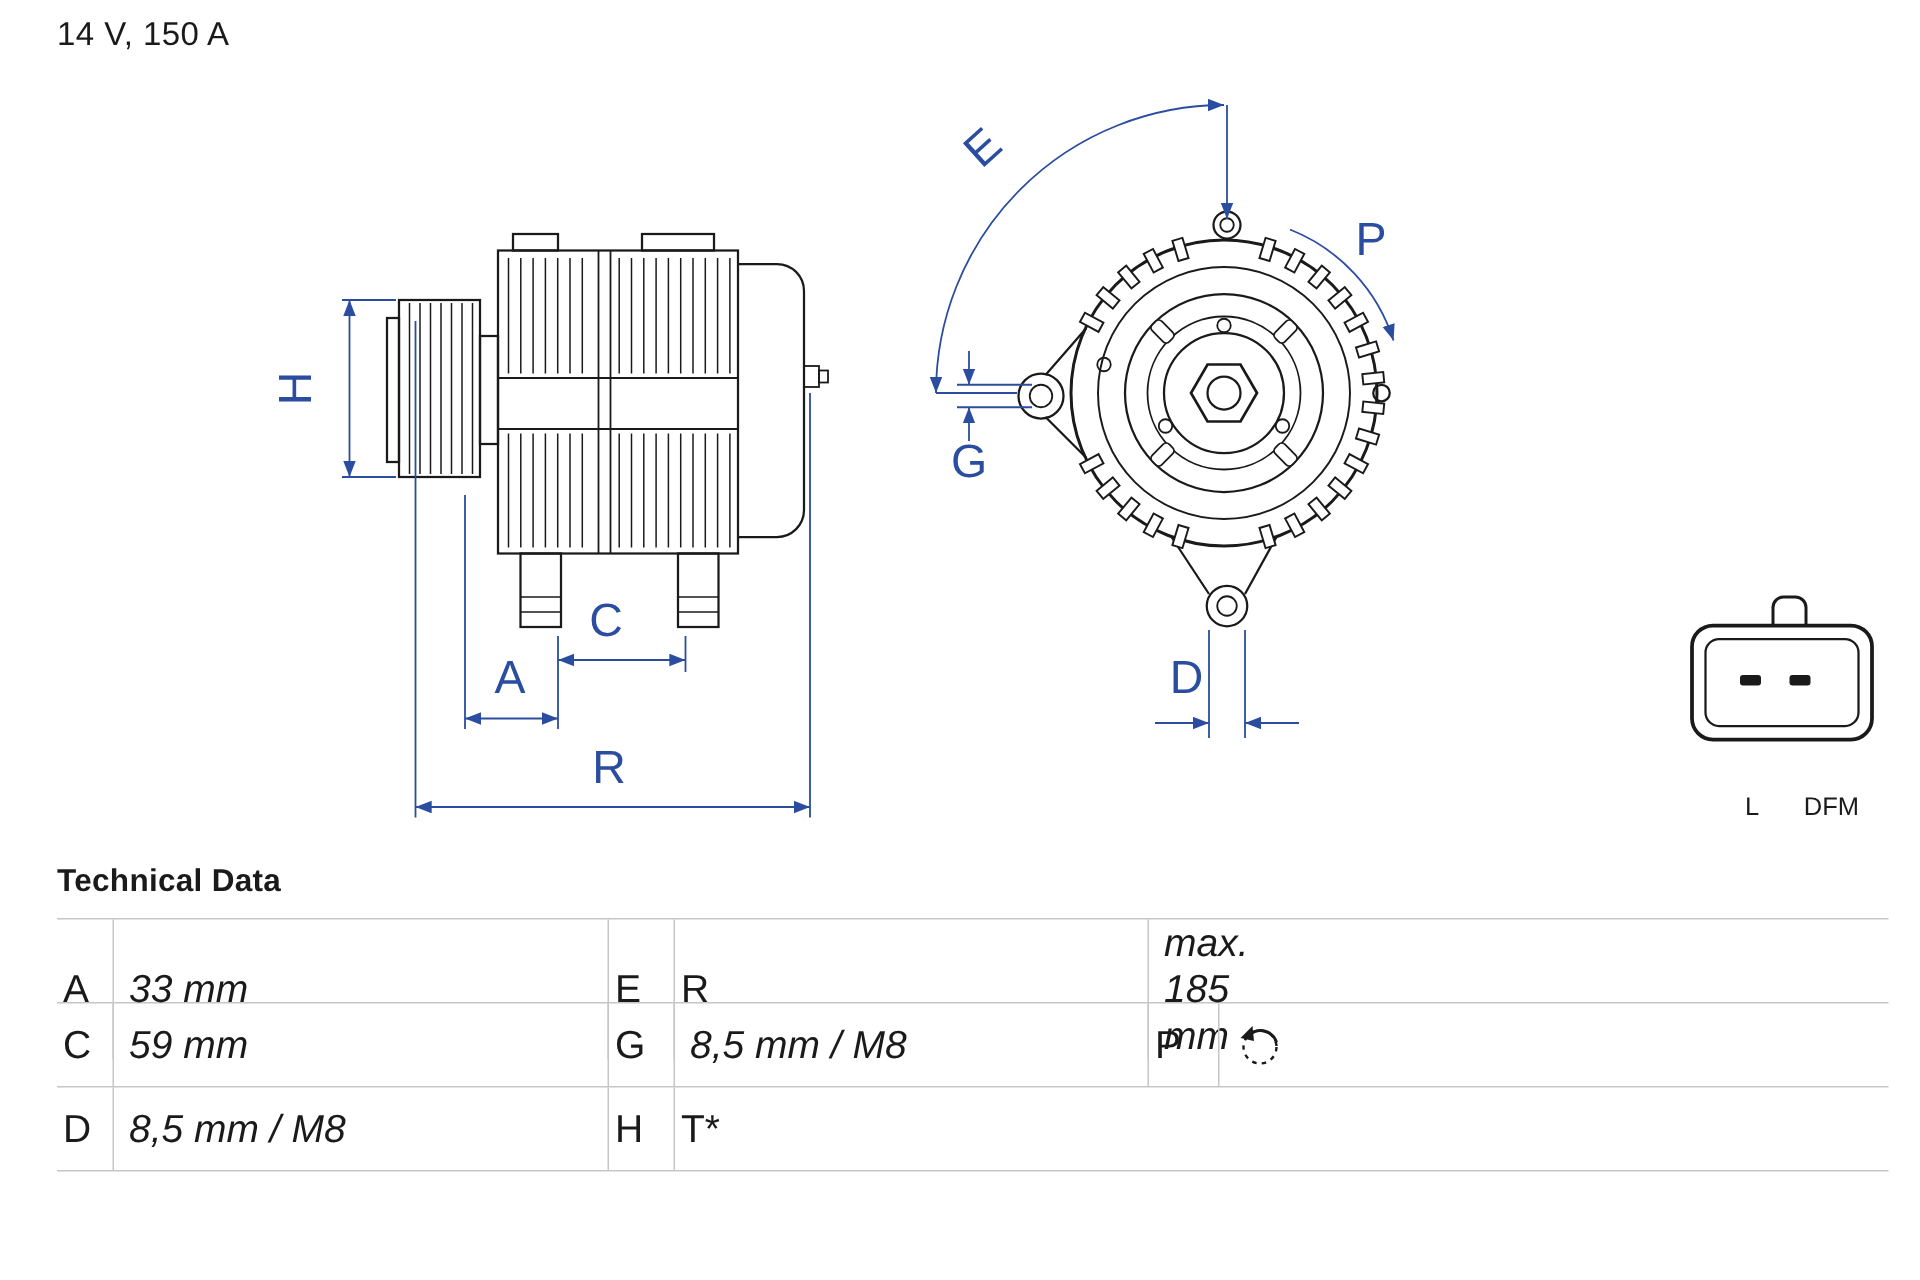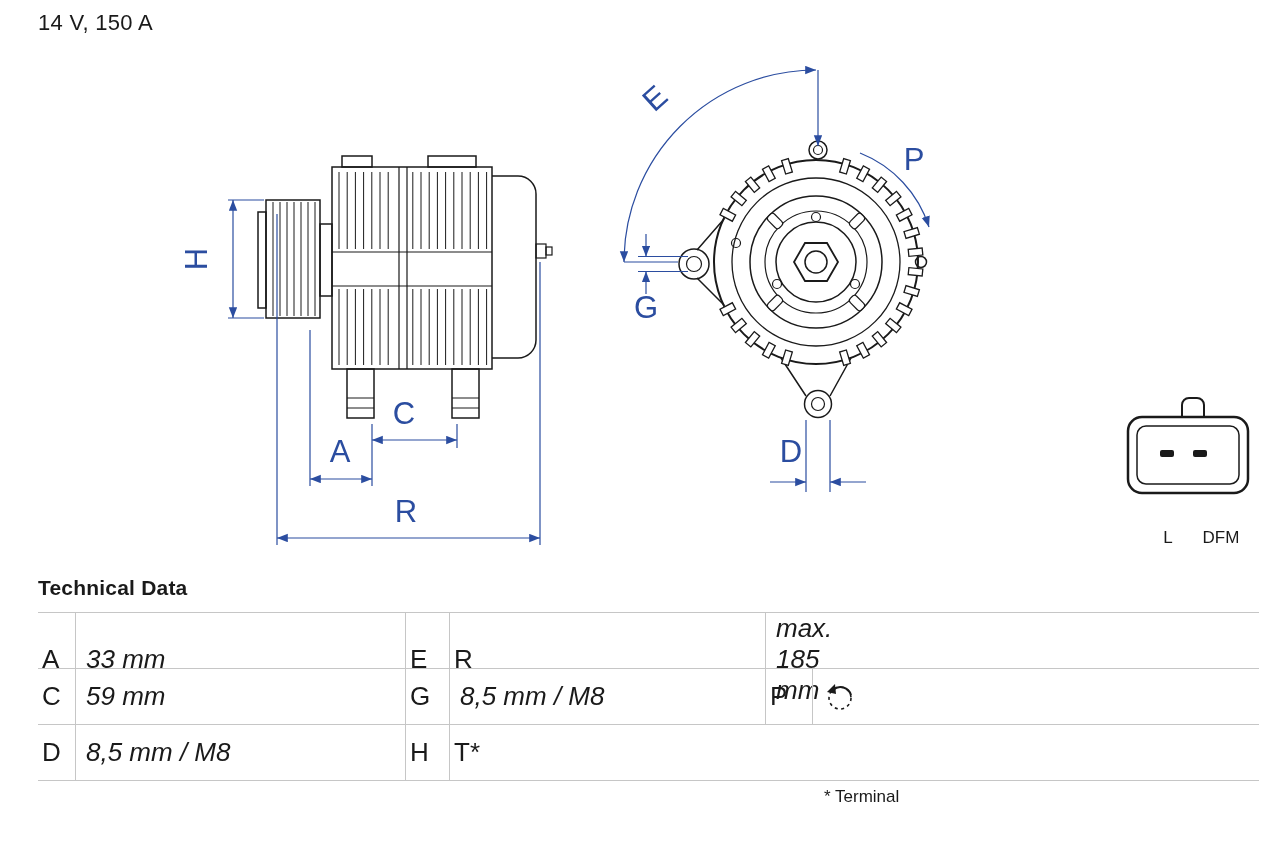--- a/index.html
+++ b/index.html
@@ -209,16 +209,15 @@
           </svg>
         </div>
       </div>
       <div class="t-row">
         <div class="cell key">D</div>
         <div class="cell val">8,5 mm / M8</div>
         <div class="cell key">H</div>
         <div class="cell key">T*</div>
       </div>
     </div>
-    <div class="footnote">* Terminal</div>
   </section>
 
 </div>
 
 </body></html>

